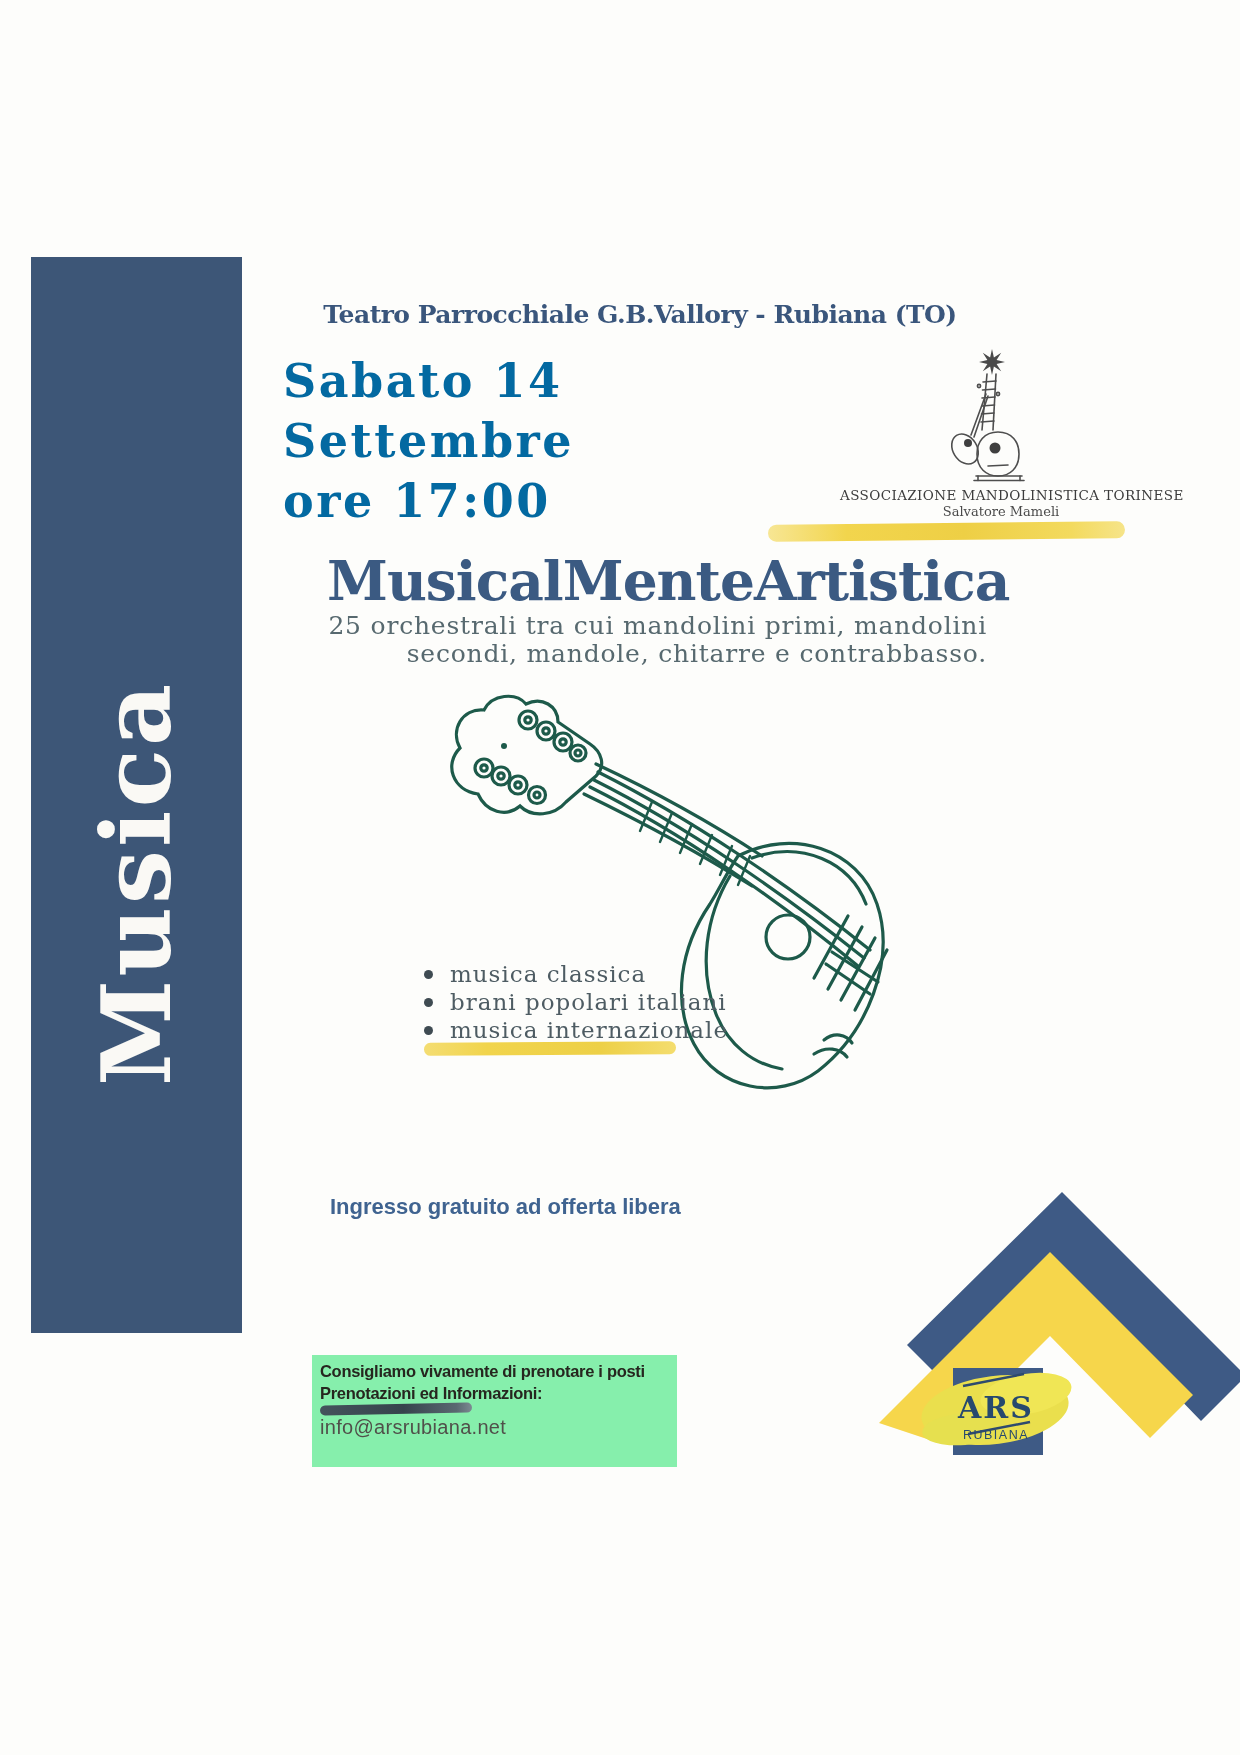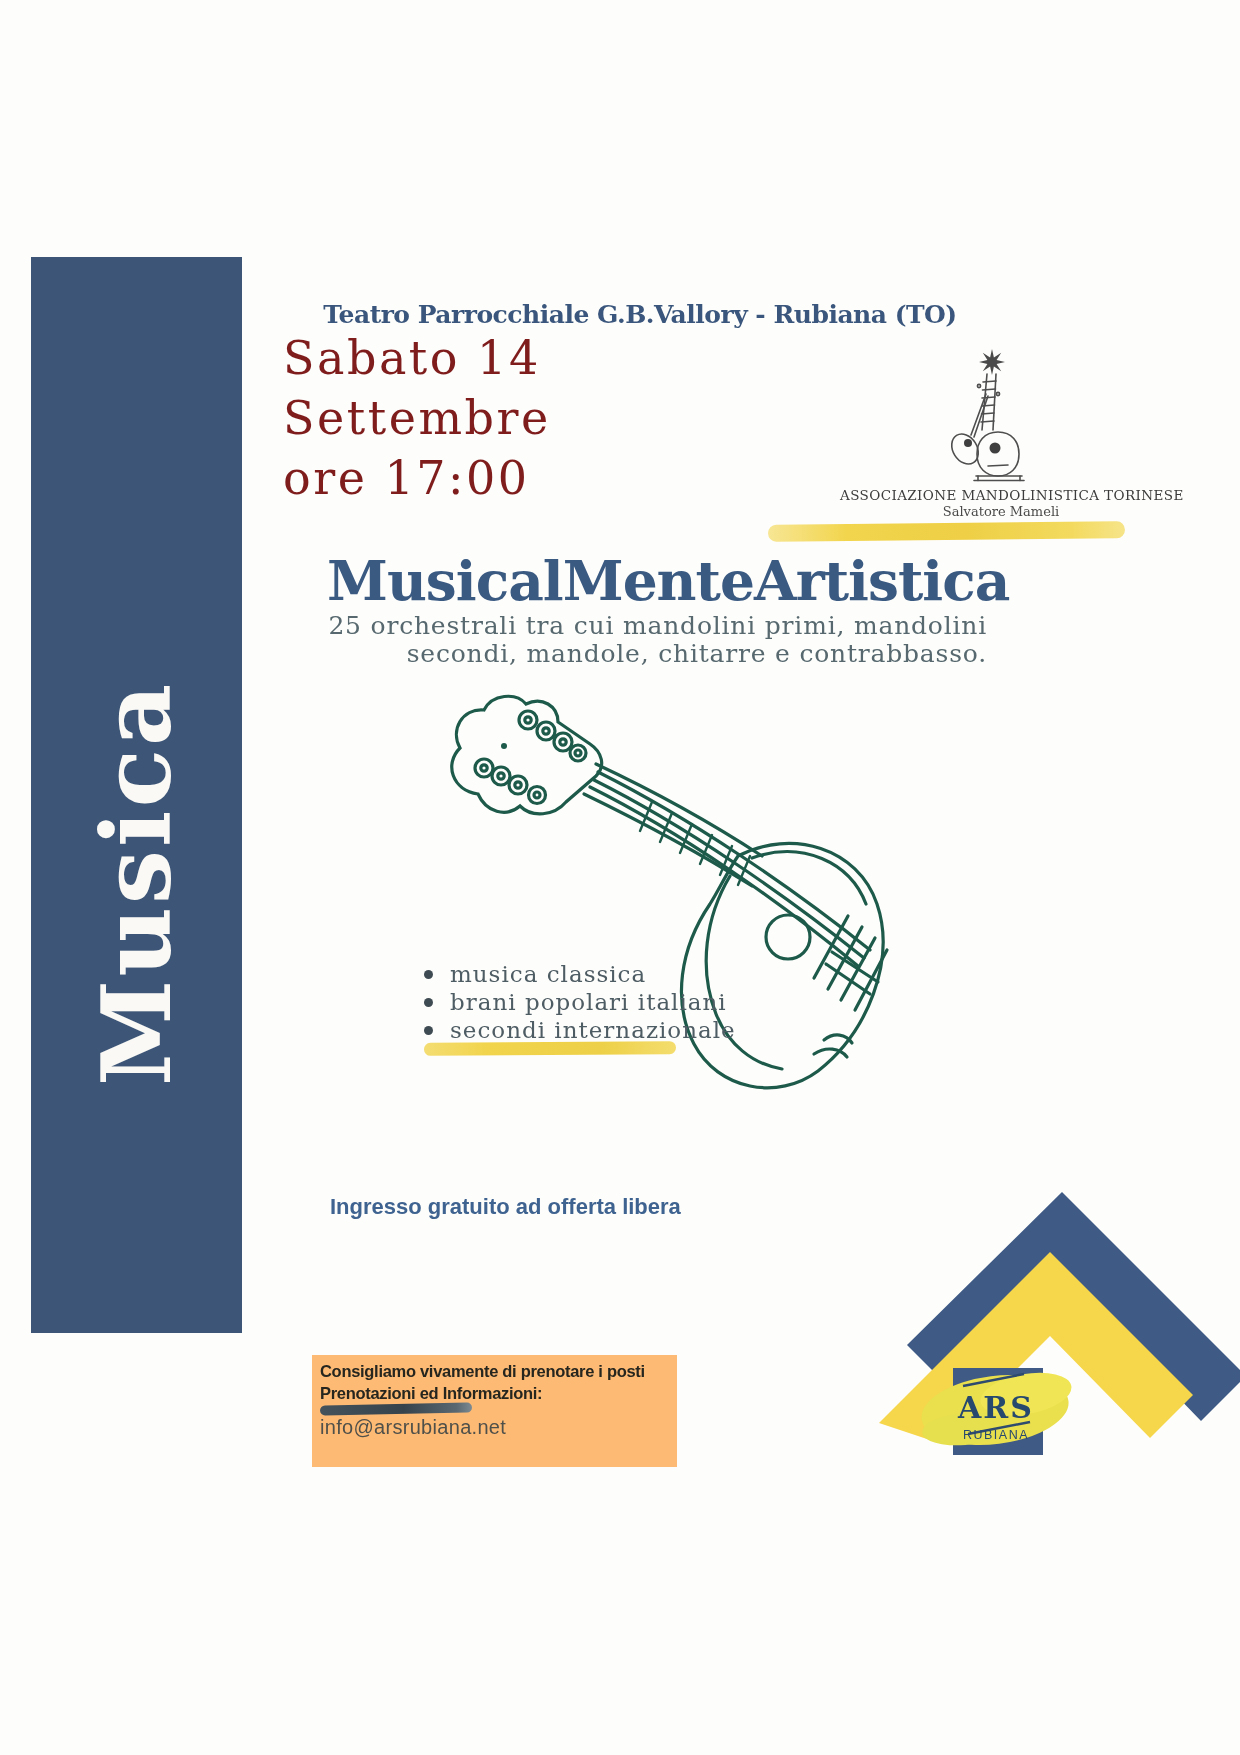--- a/index.html
+++ b/index.html
@@ -20,21 +20,21 @@
     transform:rotate(-90deg) translateX(-88px);white-space:nowrap;
     font-family:"DejaVu Serif", serif;
   }
 
   
   .venue{
     left:300px;top:300px;width:680px;text-align:center;
     color:#3a567c;font-weight:bold;font-size:25px;letter-spacing:-0.5px;
   }
   .dateblock{
-    left:283px;top:328px;color:#7f1d1d;font-weight:normal;
+    left:283px;top:351px;color:#0369a1;font-weight:bold;
     font-size:46px;line-height:60px;letter-spacing:2.5px;white-space:nowrap;
   }
 
   
   .assoc-logo{left:938px;top:346px;width:92px;height:138px;}
   .assoc-name{
     left:840px;top:487px;width:322px;text-align:right;
     color:#3c3c3c;font-size:13.5px;letter-spacing:0.4px;white-space:nowrap;
   }
   .assoc-subname{
@@ -81,21 +81,21 @@
   }
   .admission{
     left:330px;top:1194px;
     font-family:"Liberation Sans", sans-serif;font-weight:bold;
     color:#3f6390;font-size:22px;white-space:nowrap;
   }
 
   
   .booking-box{
     left:312px;top:1355px;width:365px;height:112px;
-    background:#fdba74;font-family:"Liberation Sans", sans-serif;
+    background:#86efac;font-family:"Liberation Sans", sans-serif;
   }
   .booking-line1{left:8px;top:7px;font-weight:bold;color:#26261f;font-size:16.5px;letter-spacing:-0.3px;white-space:nowrap;}
   .booking-line2{left:8px;top:29px;font-weight:bold;color:#26261f;font-size:16.5px;letter-spacing:-0.3px;}
   .brush-dark{
     left:8px;top:49px;width:152px;height:10px;
     background:linear-gradient(90deg,#44525c 0%,#36434c 55%,#5a6871 90%,#7d8a92 100%);
     border-radius:5px/50%;transform:rotate(-1.2deg);
   }
   .booking-email{left:8px;top:61px;color:#50504a;font-size:20px;letter-spacing:0.3px;text-align:right;}
 
@@ -213,21 +213,21 @@
     <div class="bullet-row">
       <span class="bullet-dot"></span>
       <span>musica classica</span>
     </div>
     <div class="bullet-row">
       <span class="bullet-dot"></span>
       <span>brani popolari italiani</span>
     </div>
     <div class="bullet-row">
       <span class="bullet-dot"></span>
-      <span>secondi internazionale</span>
+      <span>musica internazionale</span>
     </div>
   </div>
   <div class="abs brush-yellow-2"></div>
 
   <div class="abs admission">Ingresso gratuito ad offerta libera</div>
 
   <div class="abs booking-box">
     <div class="abs booking-line1">Consigliamo vivamente di prenotare i posti</div>
     <div class="abs booking-line2">Prenotazioni ed Informazioni:</div>
     <div class="abs brush-dark"></div>

